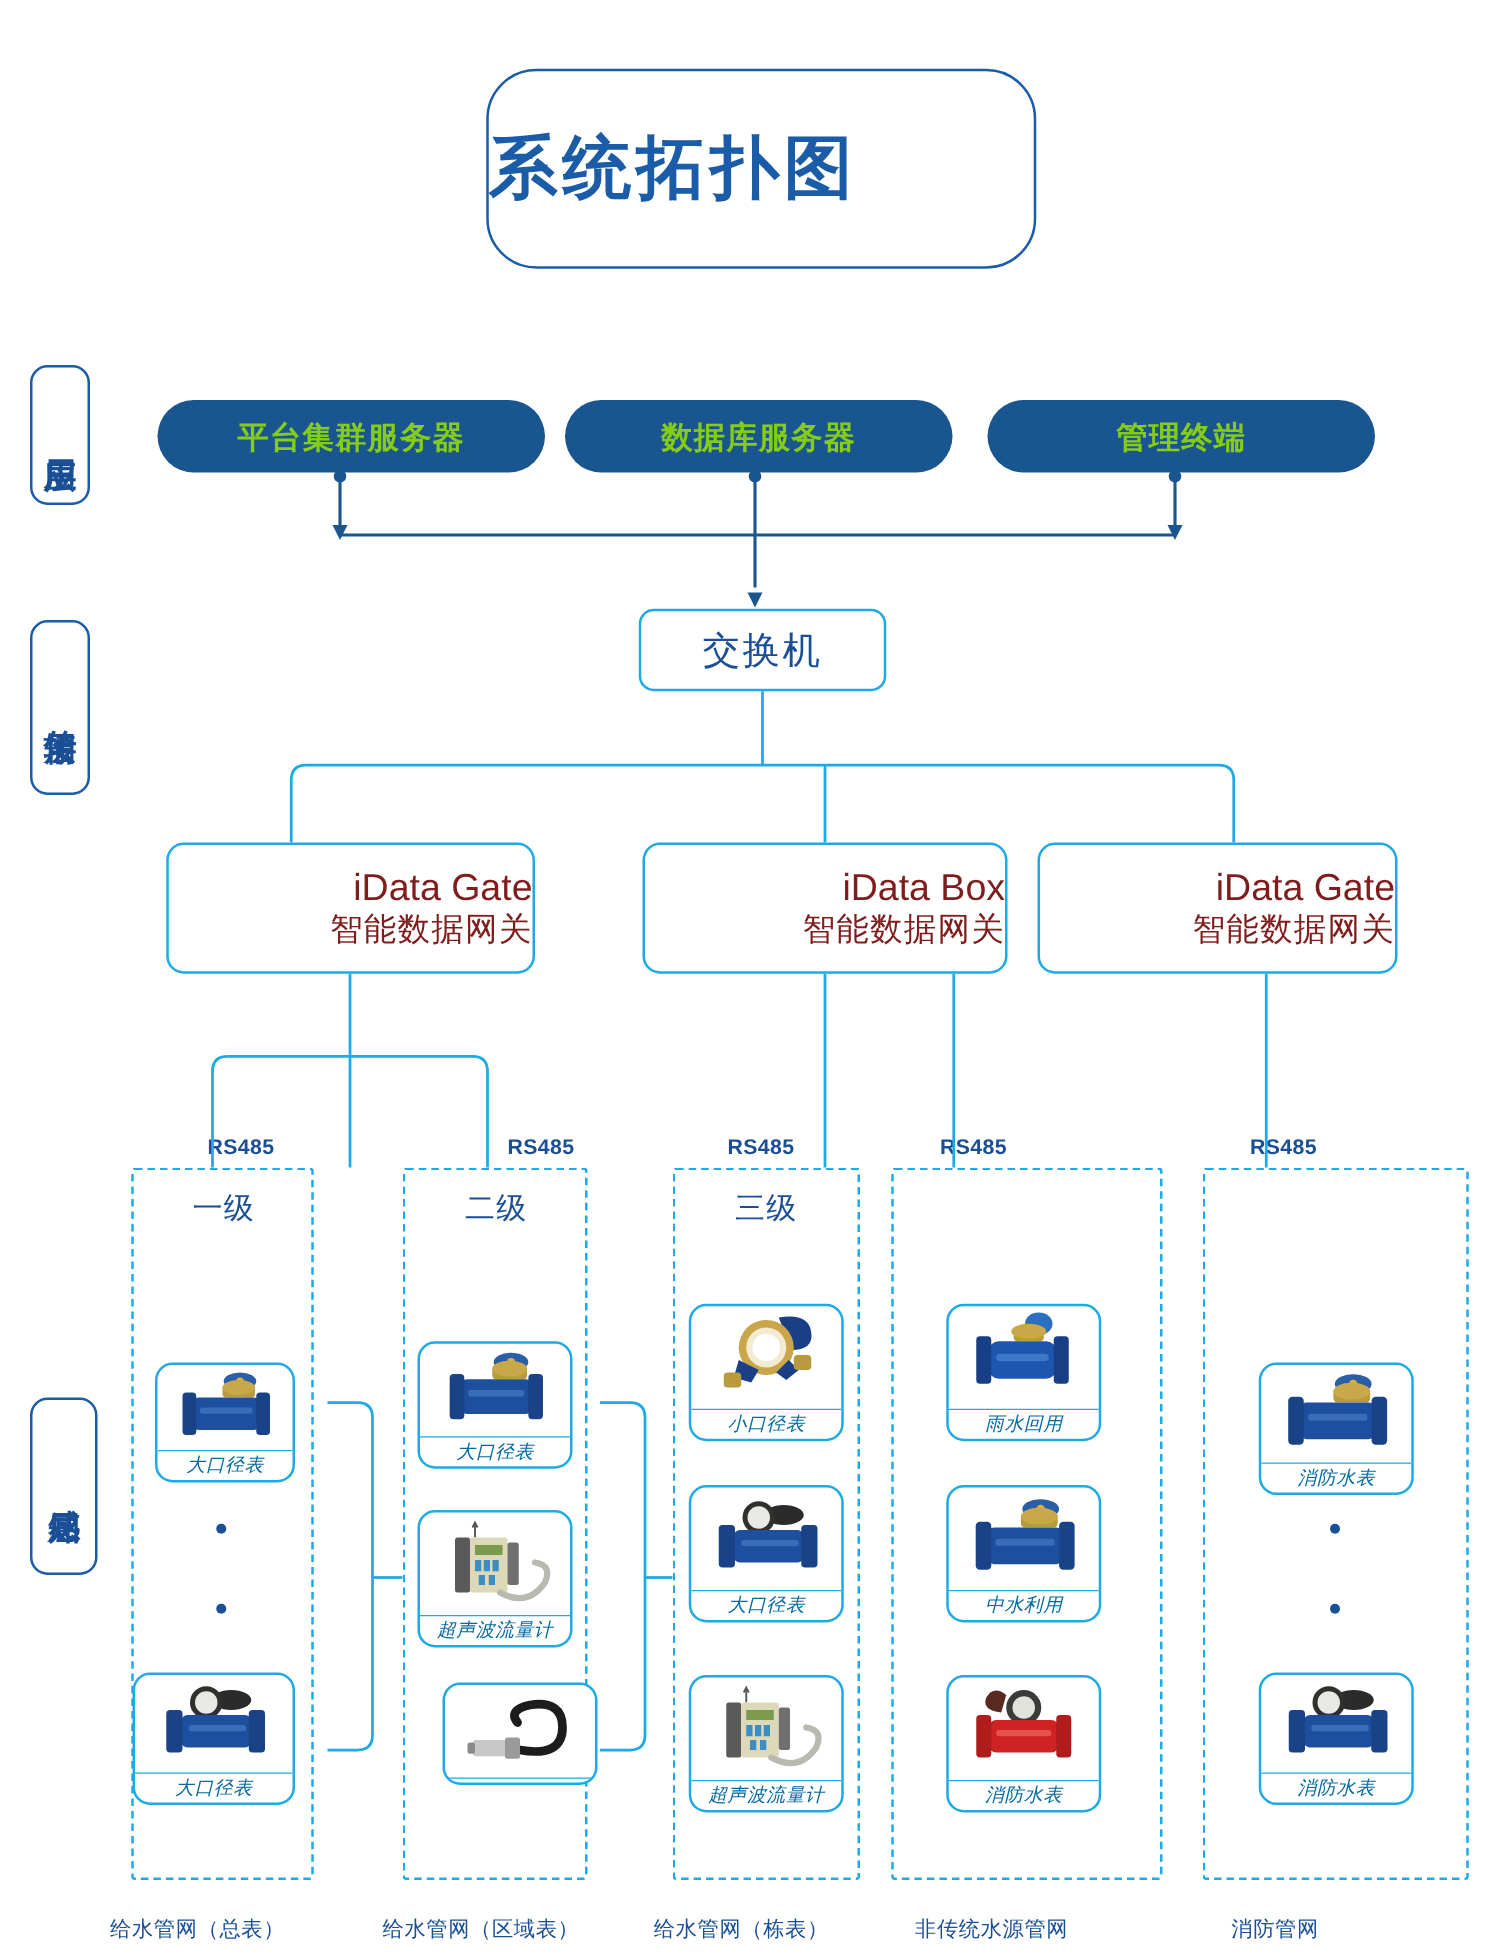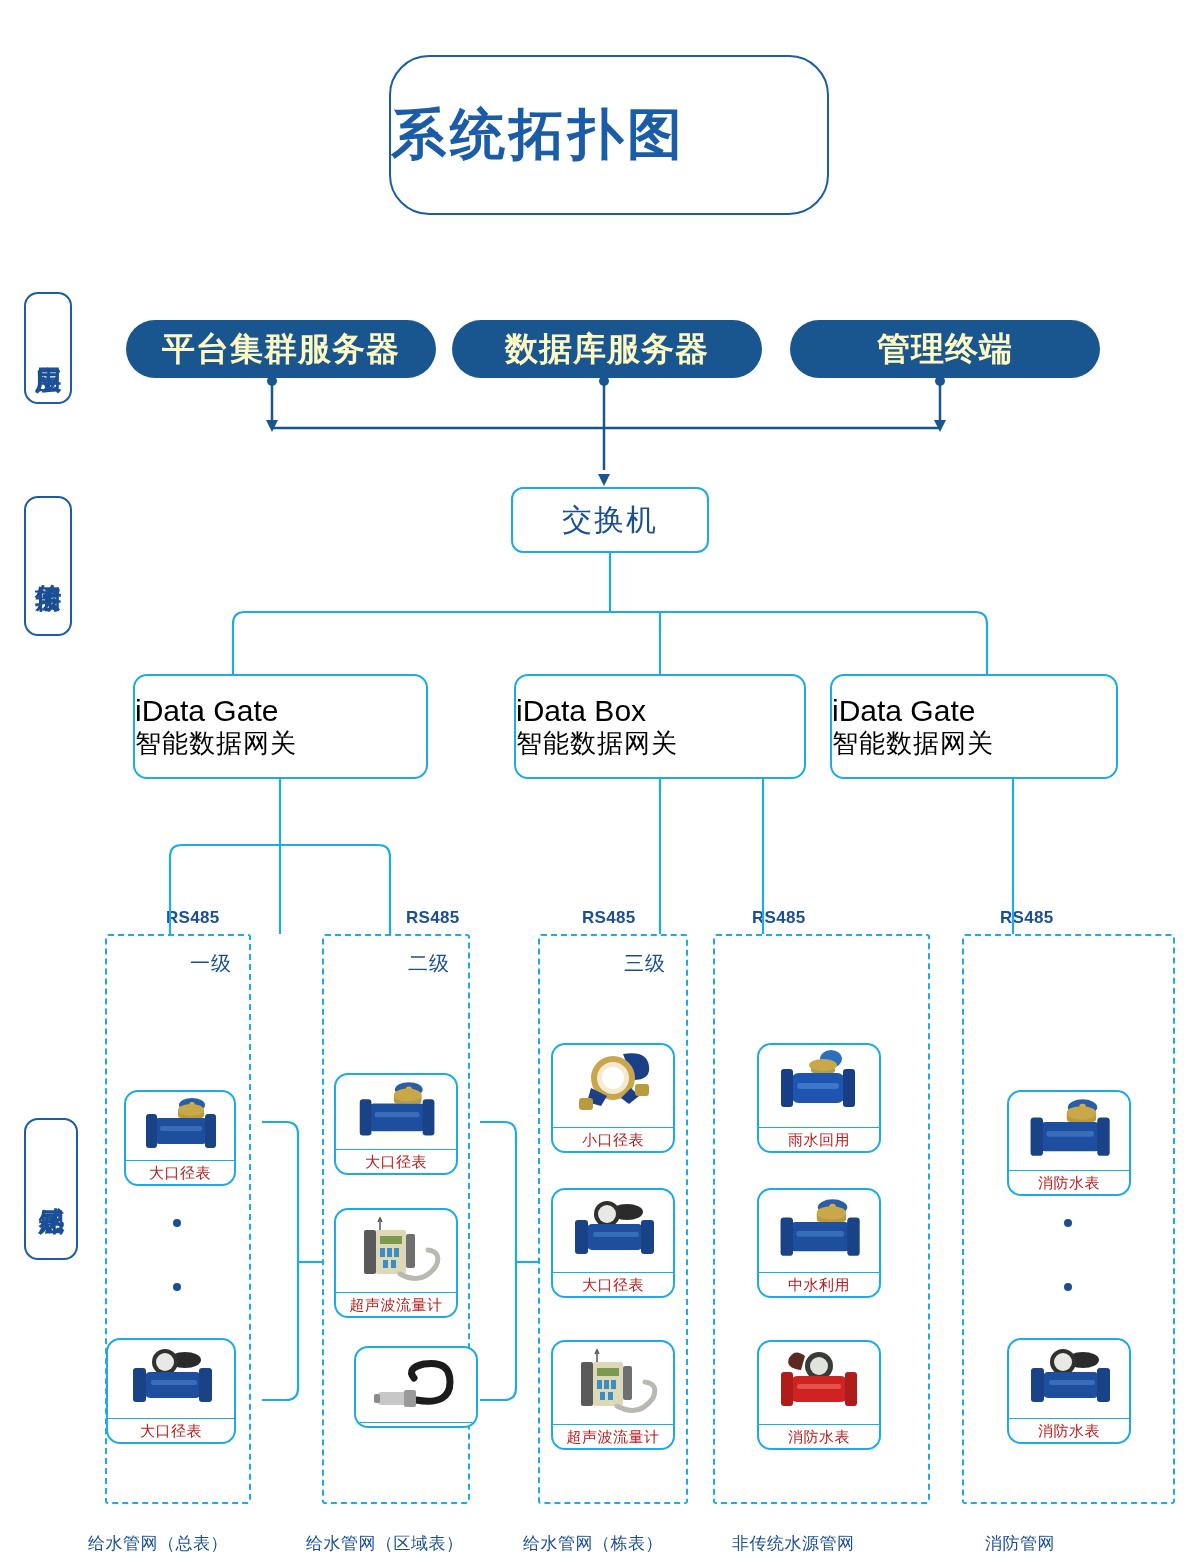--- a/index.html
+++ b/index.html
@@ -35,77 +35,76 @@
     line-height:1.05;
   }
   #layer-app{left:24px;top:292px;width:48px;height:112px;}
   #layer-trans{left:24px;top:496px;width:48px;height:140px;}
   #layer-sense{left:24px;top:1118px;width:54px;height:142px;}
 
   
   .pill{
     position:absolute;height:58px;background:#19568f;border-radius:29px;
     display:flex;align-items:center;justify-content:center;
-    color:#fef9c3;font-size:33px;font-weight:bold;letter-spacing:1px;
+    color:#84cc16;font-size:25px;font-weight:bold;letter-spacing:1px;
     box-sizing:border-box;
     font-family:"DejaVu Sans","Liberation Sans",sans-serif;
   }
   #pill-platform{left:126px;top:320px;width:310px;}
   #pill-db{left:452px;top:320px;width:310px;}
   #pill-admin{left:790px;top:320px;width:310px;}
 
   
   .cyan-box{
     position:absolute;border:2px solid #1eaae6;border-radius:12px;background:#fff;
     display:flex;align-items:center;justify-content:center;flex-direction:column;
     box-sizing:border-box;color:#1a4f96;
   }
   #switch-box{left:511px;top:487px;width:198px;height:66px;}
   #switch-box .t{font-size:30px;font-weight:500;letter-spacing:2px;}
   .gw-box{
     position:absolute;border:2px solid #1eaae6;border-radius:14px;background:#fff;
     box-sizing:border-box;display:flex;flex-direction:column;
-    align-items:flex-start;justify-content:center;color:#000000;
+    align-items:flex-end;justify-content:center;color:#7f1d1d;
   }
   .gw-box .l1{font-size:30px;font-weight:400;line-height:1.15;}
   .gw-box .l2{font-size:26px;font-weight:400;line-height:1.2;letter-spacing:1px;}
   #gw-1{left:133px;top:674px;width:295px;height:105px;}
   #gw-2{left:514px;top:674px;width:292px;height:105px;}
   #gw-3{left:830px;top:674px;width:288px;height:105px;}
 
   
   .rs485{
     position:absolute;font-size:17px;color:#1a4f96;font-weight:600;
     letter-spacing:0.3px;white-space:nowrap;
   }
 
   
   .net-col{
     position:absolute;border:2.5px dashed #1eaae6;border-radius:3px;
     box-sizing:border-box;background:transparent;
   }
   .net-level{
-    position:absolute;font-size:20px;color:#1a4f96;white-space:nowrap;
+    position:absolute;font-size:24px;color:#1a4f96;white-space:nowrap;
     letter-spacing:1px;
-    margin-left:36px;
   }
   .net-caption{
     position:absolute;font-size:17px;color:#1a4f96;white-space:nowrap;
     letter-spacing:0.5px;
   }
 
   
   .dev{
     position:absolute;border:2px solid #1eaae6;border-radius:14px;background:#fff;
     box-sizing:border-box;display:flex;flex-direction:column;overflow:hidden;
   }
   .dev .pic{flex:1;display:flex;align-items:center;justify-content:center;position:relative;}
   .dev .cap{
-    height:23px;line-height:23px;text-align:center;font-size:15px;color:#b91c1c;
-    border-top:1.5px solid #1eaae6;white-space:nowrap;letter-spacing:0.5px;
+    height:23px;line-height:23px;text-align:center;font-size:15px;color:#0369a1;
+    border-top:1.5px solid #1eaae6;white-space:nowrap;letter-spacing:0.5px;font-style:italic;
   }
   .dots{
     position:absolute;display:flex;flex-direction:column;align-items:center;
     justify-content:space-between;
   }
   .dots span{
     display:block;width:8px;height:8px;border-radius:50%;background:#1a4f96;margin:7px 0;
   }
 
   

